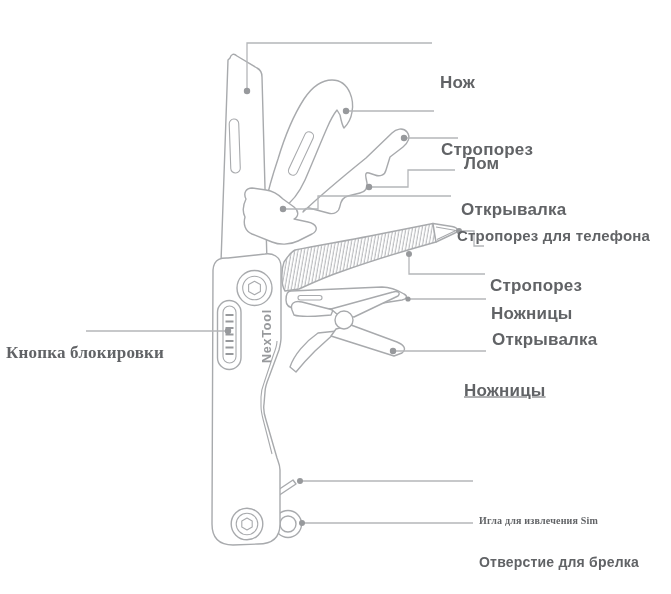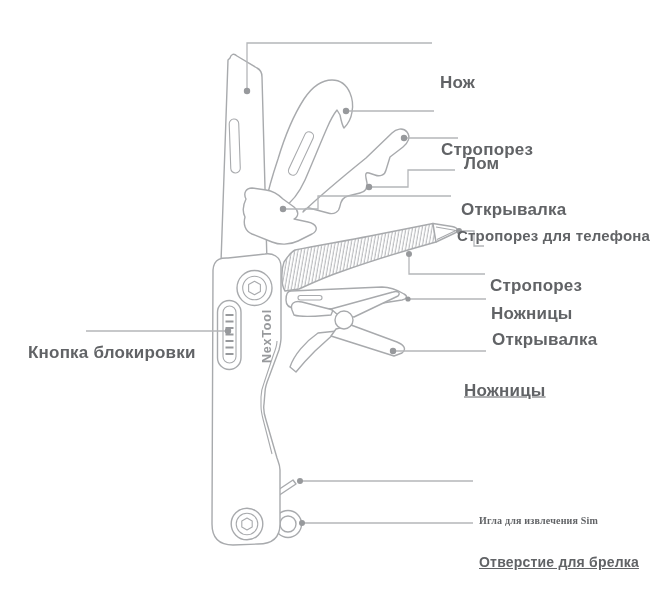--- a/index.html
+++ b/index.html
@@ -12,21 +12,21 @@
   .stage svg{position:absolute;left:0;top:0;}
   .outline{fill:#ffffff;stroke:var(--outline);stroke-width:1.4;stroke-linejoin:round;}
   .detail{fill:none;stroke:var(--outline);stroke-width:1.1;stroke-linejoin:round;}
   .hatched{fill:url(#hatch);stroke:var(--outline);stroke-width:1.4;stroke-linejoin:round;}
   .leader{fill:none;stroke:var(--leader);stroke-width:1.3;}
   .dot{fill:var(--dot);stroke:none;}
   .serration{fill:none;stroke:var(--dot);stroke-width:2;}
   .logo{fill:var(--dot);font:600 12.5px "Liberation Sans",sans-serif;letter-spacing:.8px;}
   .lbl{position:absolute;transform:translateY(-50%);white-space:nowrap;
        font-weight:bold;font-size:17px;line-height:1;color:var(--text);letter-spacing:.2px;margin-top:39px;}
-  .s15{font-size:15px;} .s14{font-size:14px;text-decoration:underline;} .s13{font-size:10px;font-family:Liberation Serif, serif;}
+  .s15{font-size:15px;} .s14{font-size:14px;} .s13{font-size:10px;font-family:Liberation Serif, serif;}
 </style>
 </head>
 <body>
 
 <div class="stage">
 
   <svg width="671" height="594" viewBox="0 0 671 594">
     <defs>
       <pattern id="hatch" width="3.2" height="3.2" patternUnits="userSpaceOnUse" patternTransform="rotate(10)">
         <rect width="3.2" height="3.2" fill="#ffffff"></rect>
@@ -131,16 +131,16 @@
 
   <div class="lbl" style="left:440px;top:43px;">Нож</div>
   <div class="lbl" style="left:441px;top:110px;">Стропорез</div>
   <div class="lbl" style="left:464px;top:124px;">Лом</div>
   <div class="lbl" style="left:461px;top:170px;">Открывалка</div>
   <div class="lbl s15" style="left:457px;top:196px;">Стропорез для телефона</div>
   <div class="lbl" style="left:490px;top:246px;">Стропорез</div>
   <div class="lbl" style="left:491px;top:274px;">Ножницы</div>
   <div class="lbl" style="left:492px;top:300px;">Открывалка</div>
   <div class="lbl" style="left:464px;top:351px;text-decoration:underline;">Ножницы</div>
-  <div class="lbl" style="left:28px;top:313px;">Кнопка блокировки</div>
+  <div class="lbl" style="left:6px;top:313px;font-family:Liberation Serif, serif;">Кнопка блокировки</div>
   <div class="lbl s13" style="left:479px;top:482px;">Игла для извлечения Sim</div>
   <div class="lbl s14" style="left:479px;top:523px;">Отверстие для брелка</div>
 </div>
 
 </body></html>

